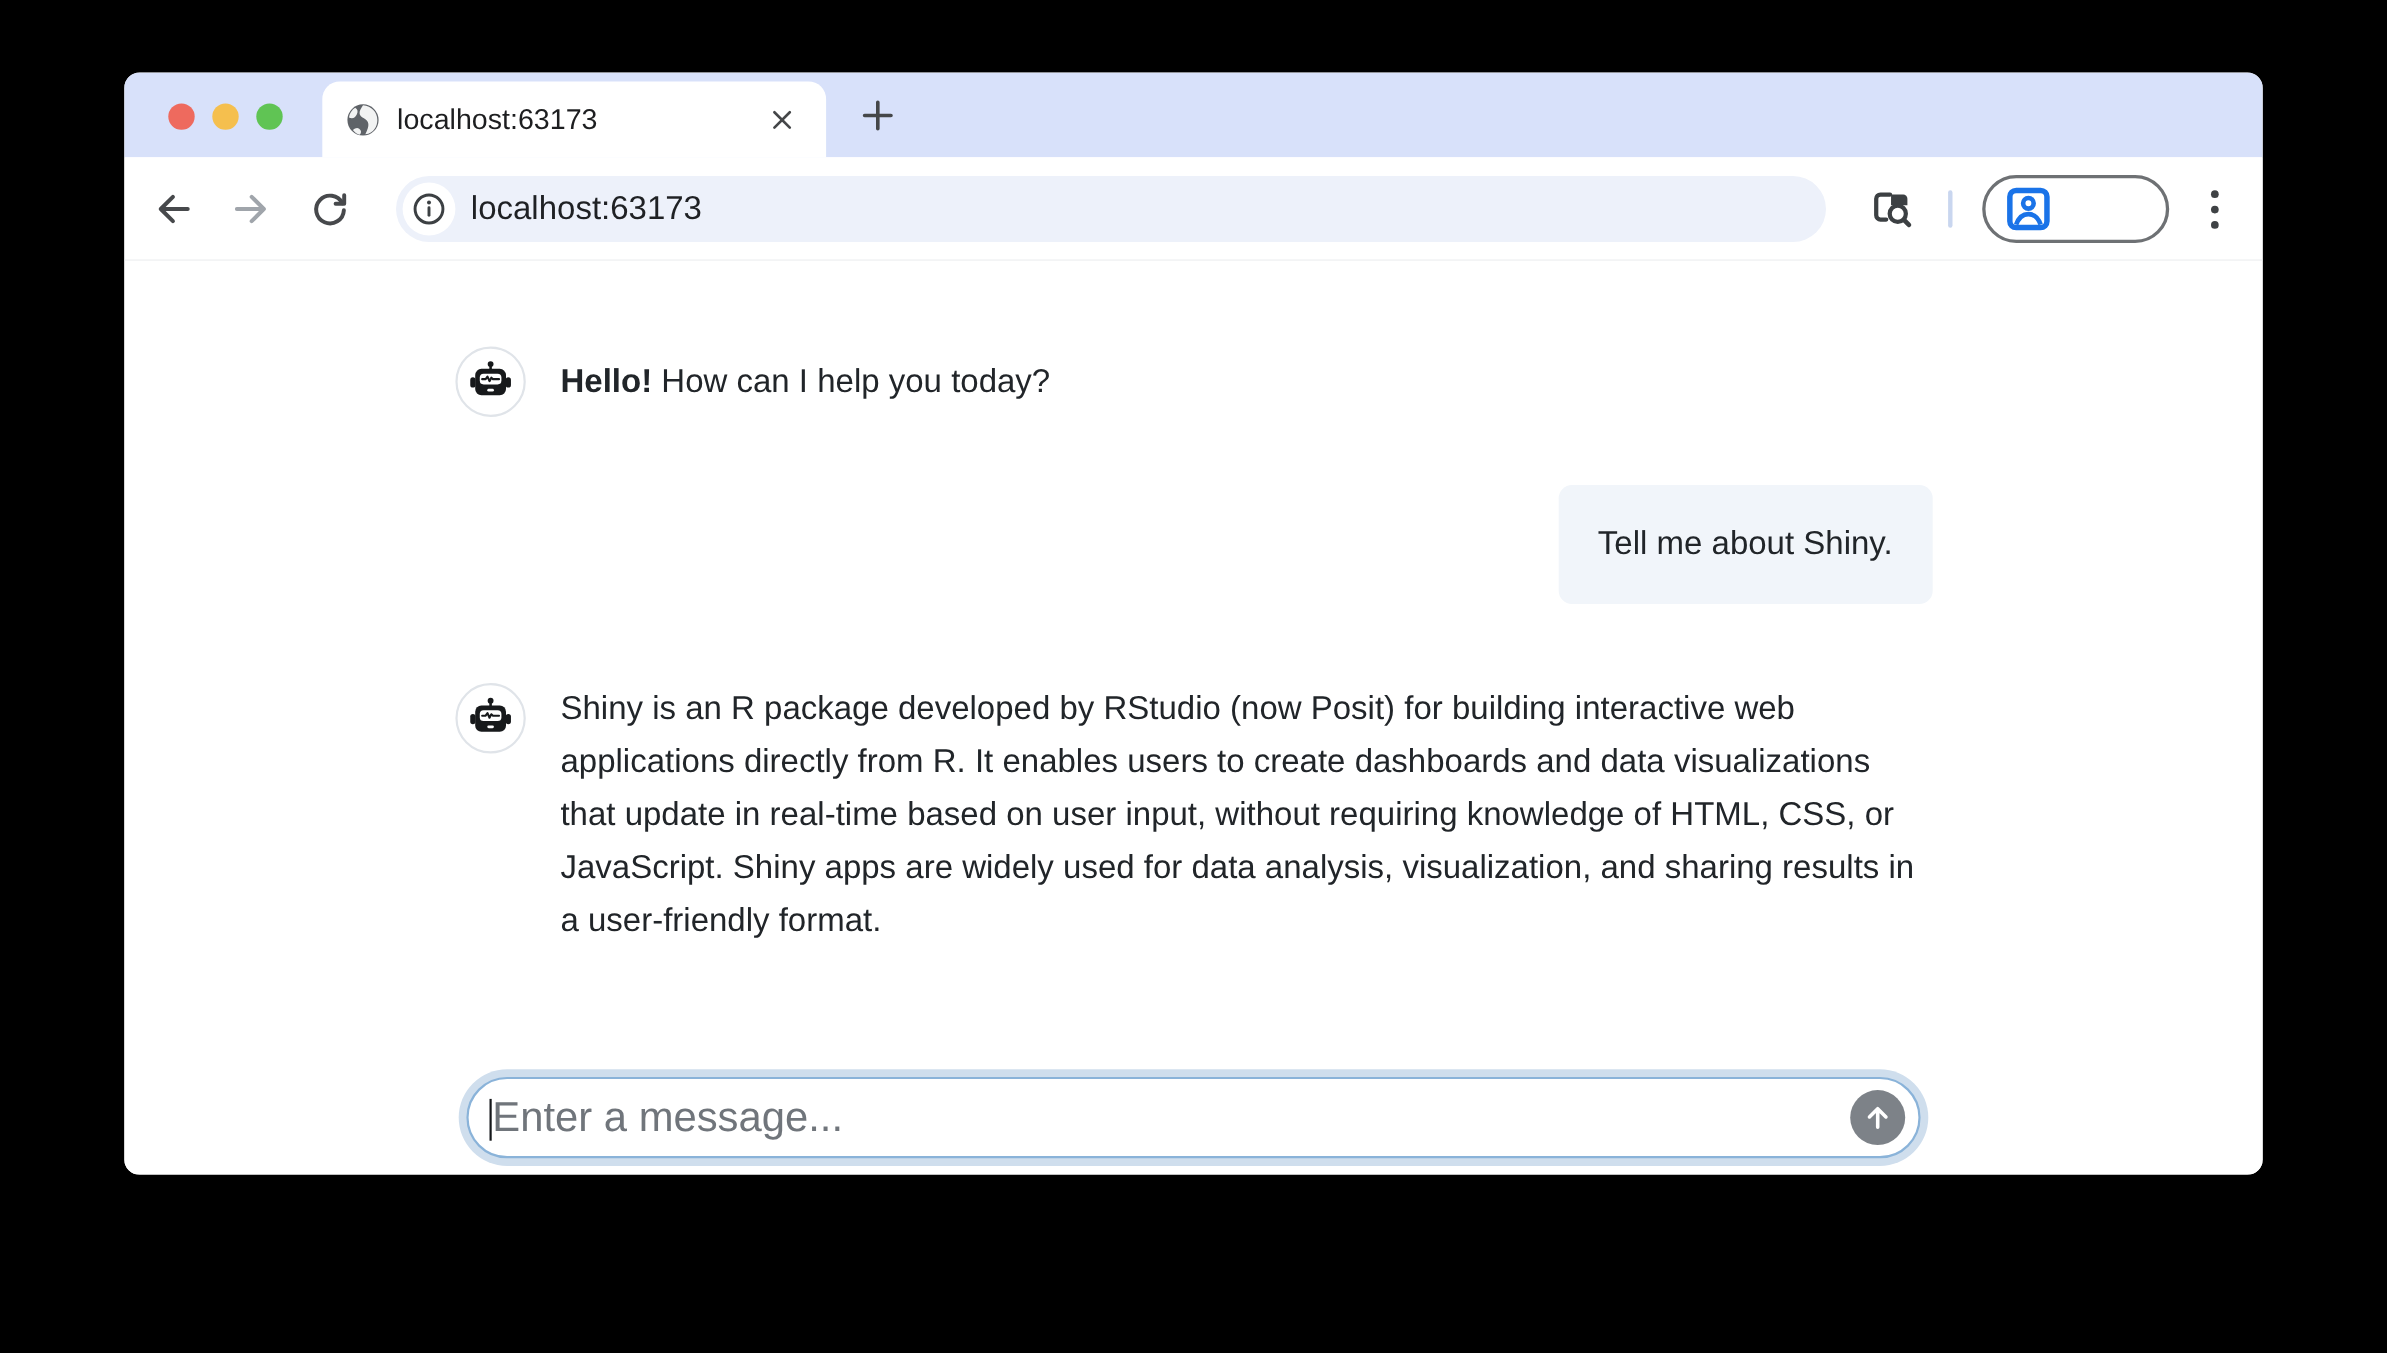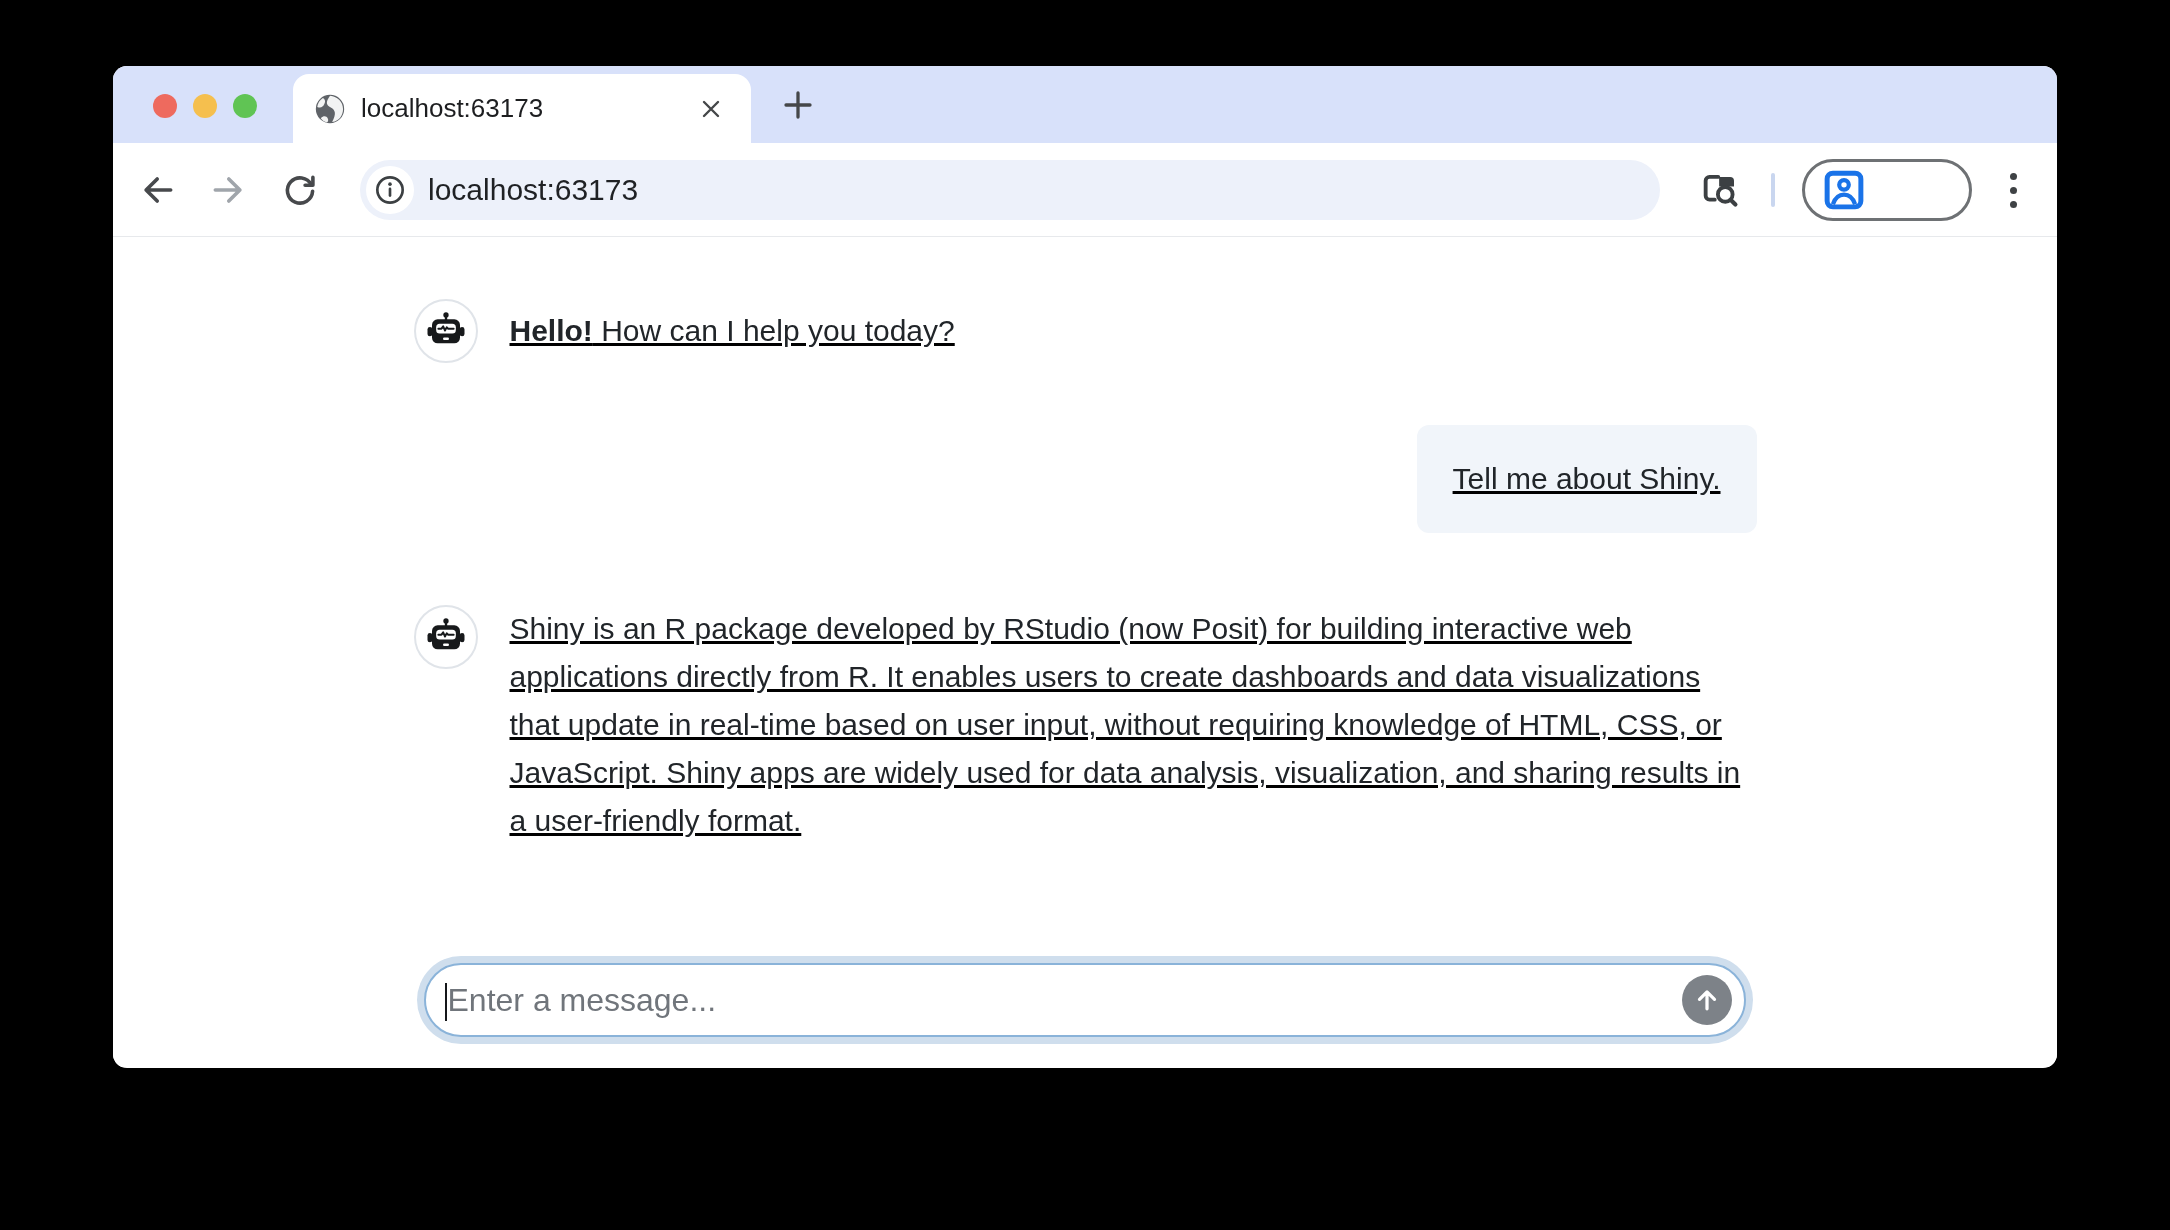--- a/index.html
+++ b/index.html
@@ -44,37 +44,37 @@
                   border:3px solid #6e7174; border-radius:31px; background:#fff;
                   display:flex; align-items:center; cursor:pointer; }
   .profile-chip svg { margin-left:16px; }
   .menu-btn { position:absolute; left:1876px; top:23px; width:48px; height:48px;
               display:flex; flex-direction:column; align-items:center; justify-content:center;
               gap:7px; cursor:pointer; }
   .dot { width:7px; height:7px; border-radius:50%; background:#3f4245; }
 
   
   .content { position:relative; height:830px; background:#fff; overflow:hidden; }
-  .chat-col { width:1343px; margin:0 auto; padding-top:62px;text-decoration:underline; }
+  .chat-col { width:1343px; margin:16px auto; padding-top:62px; }
   .msg { display:flex; gap:32px; }
   .msg.center { align-items:center; }
   .avatar { width:64px; height:64px; border-radius:50%; border:2px solid #e0e4e9;
             background:#fff; display:flex; align-items:center; justify-content:center; flex:none; }
   .msg-text { font-size:30px; line-height:48px; color:#212529; max-width:1247px; }
   .user-row { display:flex; justify-content:flex-end; margin-top:62px; }
   .user-bubble { background:#f1f5fa; border-radius:12px; padding:30px 36px;
                  font-size:30px; line-height:48px; color:#212529; }
   .msg-2 { margin-top:72px; }
 
   .input-wrap { position:relative; margin:118px 11px 0 10px; height:74px; background:#fff;
                 border:2px solid #8ab3d9; border-radius:37px;
                 box-shadow:0 0 0 7px #cfdeed; }
   .chat-input { position:absolute; inset:0; width:100%; height:100%; border:none; outline:none;
                 background:transparent; border-radius:37px; padding:0 80px 0 22px;
-                font-size:32px; color:#1d4ed8; font-family:inherit; }
+                font-size:38px; color:#1d4ed8; font-family:inherit; }
   .chat-input::placeholder { color:#70757b; opacity:1; }
   .caret { position:absolute; left:19px; top:18px; width:2px; height:38px; background:#15171a; }
   .send-btn { position:absolute; right:12px; top:10px; width:50px; height:50px; border-radius:50%;
               background:#7d8288; border:none; display:flex; align-items:center;
               justify-content:center; cursor:pointer; }
 </style>
 </head>
 <body>
 
 <div class="stage">

